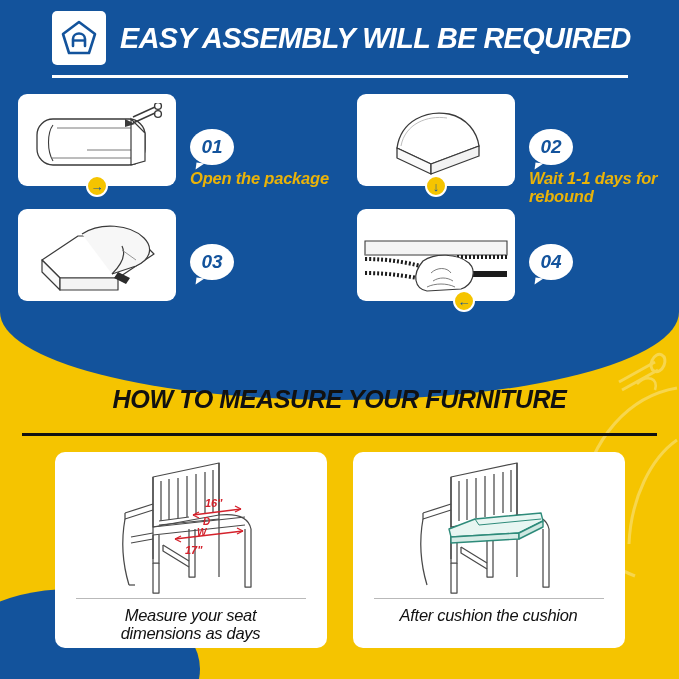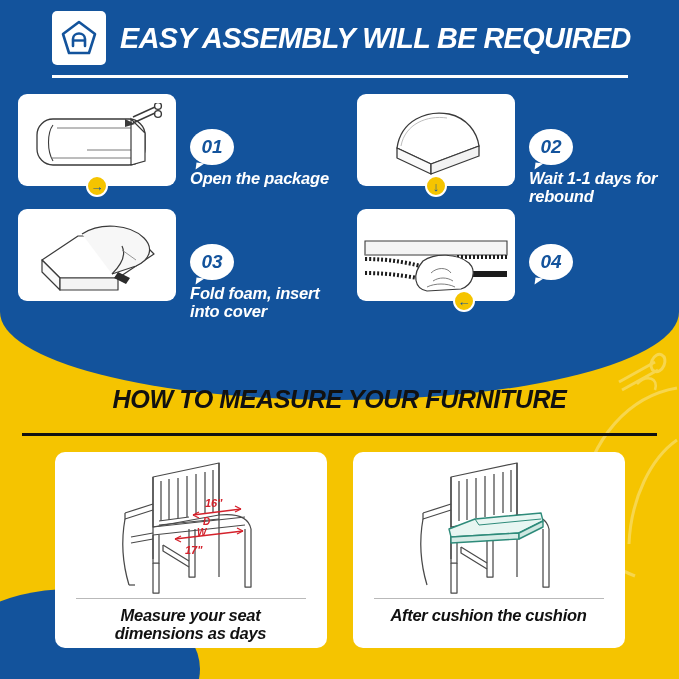--- a/index.html
+++ b/index.html
@@ -84,21 +84,21 @@
     margin-top:33px;
   }
   .num-badge::after{
     content:"";position:absolute;left:6px;bottom:-5px;
     width:0;height:0;
     border-left:8px solid #fff;
     border-bottom:7px solid transparent;
     transform:rotate(8deg);
   }
   .step-label{
-    color:#ffffff;font-size:16.5px;font-weight:bold;font-style:italic;
+    color:#eab308;font-size:16.5px;font-weight:bold;font-style:italic;
     line-height:1.12; letter-spacing:-0.2px;
     max-width:160px;
   }
 
   
   #yellow-section{position:absolute;left:0;top:330px;width:679px;height:349px;z-index:1;}
   #deco-needle{position:absolute;right:0;top:18px;z-index:1;opacity:1;}
   #deco-corner{
     position:absolute;left:-60px;bottom:-70px;width:260px;height:160px;
     background:#13539c;border-radius:50%;z-index:3;
@@ -122,21 +122,21 @@
   }
   .measure-card{
     width:272px;height:196px;background:#fff;border-radius:10px;
     display:flex;flex-direction:column;align-items:center;
     padding-top:6px;
     position:relative;
   }
   .card-art{height:138px;display:flex;align-items:center;justify-content:center;}
   .card-divider{width:230px;height:1px;background:#b9b9b9;margin-top:2px;}
   .card-caption{
-    text-align:center;color:#111;font-size:16.5px;font-weight:bold;font-style:italic;
+    text-align:center;color:#111;font-size:16.5px;font-weight:normal;font-style:italic;
     line-height:1.12;letter-spacing:-0.3px;padding-top:7px;
   }
 </style>
 </head>
 <body>
 
 <div id="yellow-section">
 
   <svg id="deco-needle" width="120" height="230" viewBox="0 0 120 230" fill="none">
     <path d="M118 40 C 70 48, 32 90, 22 150 C 16 188, 40 214, 76 228" stroke="#f7d64d" stroke-width="3.2" fill="none"></path>
@@ -221,21 +221,20 @@
             <path d="M16 44 L16 56 L34 74 L34 62 Z" fill="#fafafa" stroke="#3a3a3a" stroke-width="1.2" stroke-linejoin="round"></path>
             <path d="M34 62 L34 74 L92 74 L92 62 Z" fill="#f4f4f4" stroke="#3a3a3a" stroke-width="1.2" stroke-linejoin="round"></path>
             <path d="M56 18 C 74 6, 104 8, 118 22 C 128 32, 124 44, 110 50 L86 58" fill="#f7f7f7" stroke="#3a3a3a" stroke-width="1.2"></path>
             <path d="M86 58 C 96 48, 100 38, 96 30" fill="none" stroke="#3a3a3a" stroke-width="1.2"></path>
             <path d="M92 56 L104 62 L100 68 L88 62 Z" fill="#2b2b2b"></path>
             <path d="M96 34 L110 44" stroke="#8a8a8a" stroke-width="0.9"></path>
           </svg>
         </div>
         <div class="step-text">
           <div class="num-badge">03</div>
-          <div class="step-label">Fold foam, insert into cover</div>
         </div>
       </div>
 
       <div class="step">
         <div class="step-figure">
           <svg width="150" height="80" viewBox="0 0 150 80">
             <path d="M4 26 L146 26 L146 40 L4 40 Z" fill="#f4f4f4" stroke="#3a3a3a" stroke-width="1.1"></path>
             <path d="M4 40 L146 40" stroke="#9a9a9a" stroke-width="1"></path>
             <path d="M4 44 C 30 44, 50 48, 70 54" fill="none" stroke="#1c1c1c" stroke-width="4" stroke-dasharray="2 2"></path>
             <path d="M4 58 C 30 58, 52 62, 72 66" fill="none" stroke="#1c1c1c" stroke-width="4" stroke-dasharray="2 2"></path>

